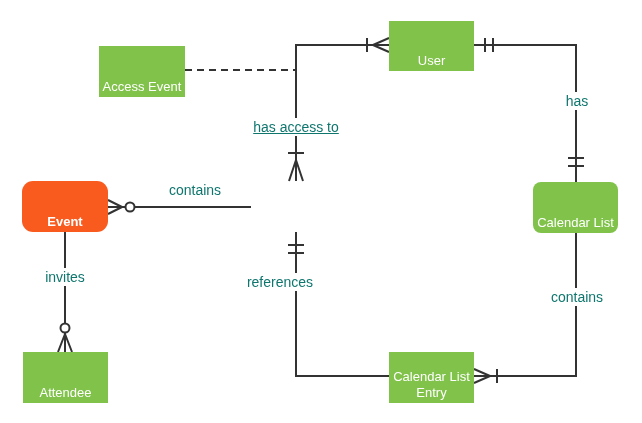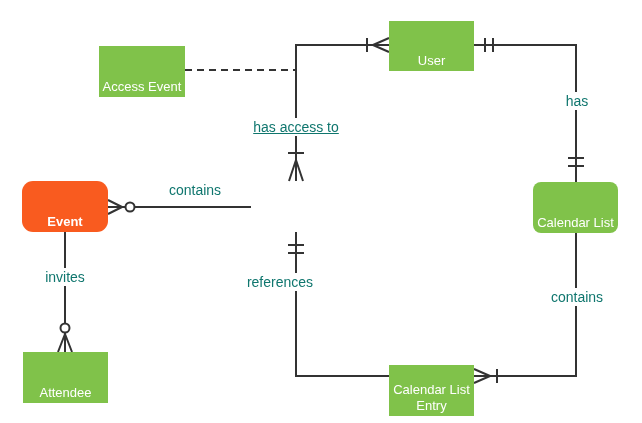--- a/index.html
+++ b/index.html
@@ -99,21 +99,21 @@
 
 
   <div class="entity green" style="left:533px;top:182px;width:85px;height:51px;border-radius:8px;">
     <span>Calendar List</span>
   </div>
 
   <div class="entity green" style="left:23px;top:352px;width:85px;height:51px;">
     <span>Attendee</span>
   </div>
 
-  <div class="entity green" style="left:389px;top:352px;width:85px;height:51px;margin-top:13px;">
+  <div class="entity green" style="left:389px;top:352px;width:85px;height:51px;">
     <span>Calendar List Entry</span>
   </div>
 
   <div class="rel-label" style="left:195px;top:190px;">contains</div>
 
   <div class="rel-label" style="left:296px;top:127px;text-decoration:underline;">has access to</div>
 
   <div class="rel-label" style="left:577px;top:101px;">has</div>
 
   <div class="rel-label" style="left:65px;top:277px;">invites</div>

